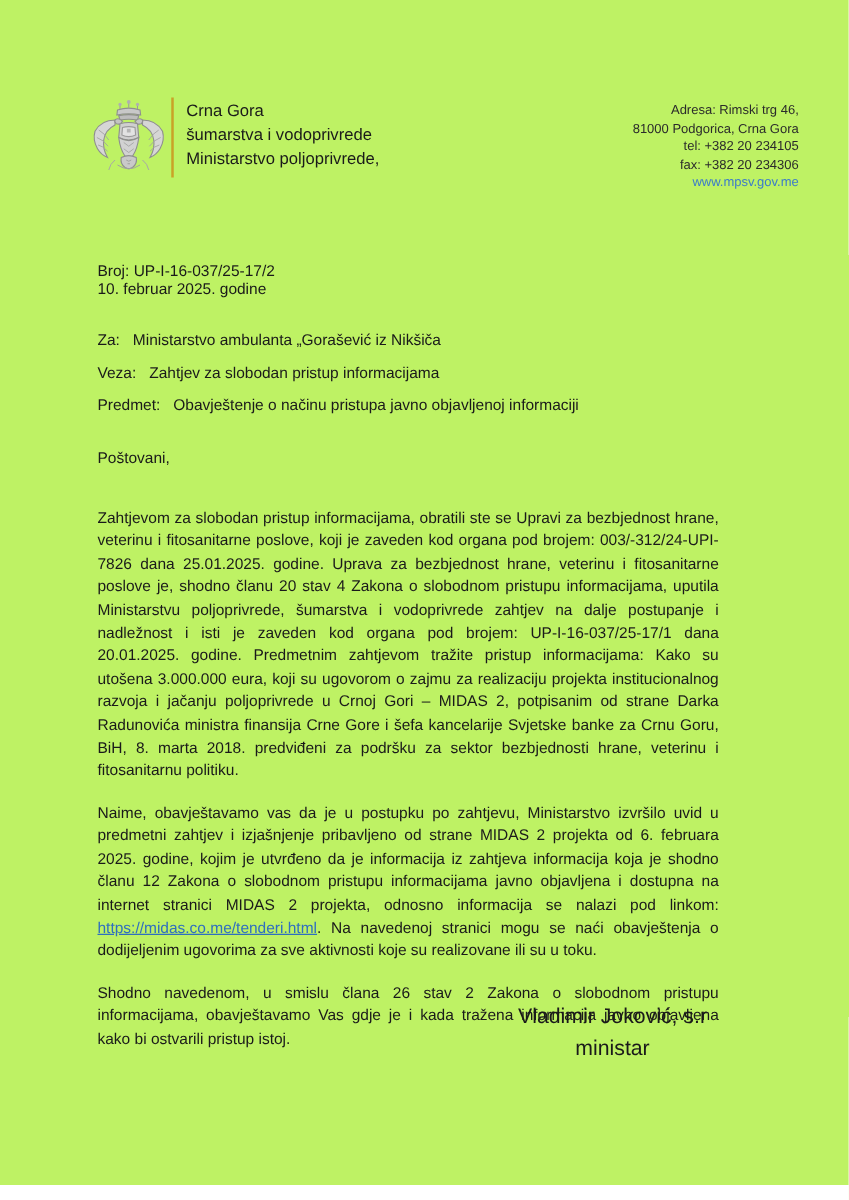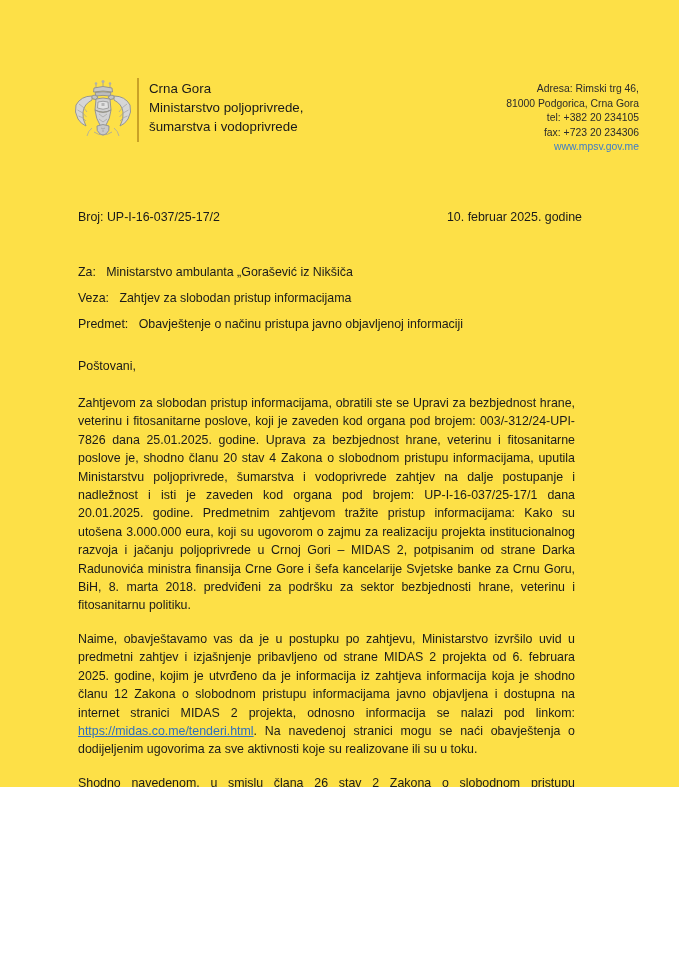--- a/index.html
+++ b/index.html
@@ -13,22 +13,22 @@
     position: relative;
     font-family: "Liberation Sans", sans-serif;
     color: #1a1a1a;
     -webkit-font-smoothing: antialiased;
   }
 
   .page {
     position: absolute;
     left: 0; top: 0;
     width: 679px;
-    height: 787px;
-    background: #fde047;
+    height: 948px;
+    background: #bef264;
     overflow: hidden;
   }
 
   
   .letterhead {
     position: absolute;
     left: 0;
     top: 72px;
     width: 679px;
     height: 92px;
@@ -89,20 +89,21 @@
   
   .ref-row {
     position: absolute;
     left: 78px;
     right: 78px;
     top: 210px;
     display: flex;
     justify-content: space-between;
     align-items: baseline;
     font-size: 12.4px;
+    flex-direction: column;
   }
   .ref-date { padding-right: 19px; text-align: center; }
 
   
   .addressee {
     position: absolute;
     left: 78px;
     right: 78px;
     top: 259px;
     font-size: 12.4px;
@@ -114,21 +115,21 @@
   
   .body-area {
     position: absolute;
     left: 78px;
     top: 357px;
     width: 497px;
     font-size: 12.4px;
   }
   .salutation {
     line-height: 18px;
-    margin-bottom: 19px;
+    margin-bottom: 30px;
   }
   .para {
     text-align: justify;
     line-height: 18.4px;
     margin-bottom: 15px;
     hyphens: none;
   }
   .para:last-child { margin-bottom: 4px; }
   .inline-link {
     color: #2f6fbf;
@@ -188,30 +189,30 @@
           <path d="M20 52 Q16 55 15 60 M42 52 Q46 55 47 60" stroke="#a8a8a8" stroke-width="0.8" fill="none"></path>
         </g>
       </svg>
     </div>
 
     <div class="gold-rule"></div>
 
     <div class="org-block">
       <div class="org-country">Crna Gora</div>
       <div class="org-ministry">
+        <div>šumarstva i vodoprivrede</div>
         <div>Ministarstvo poljoprivrede,</div>
-        <div>šumarstva i vodoprivrede</div>
       </div>
     </div>
 
     <div class="contact-block">
       <div class="line">Adresa: Rimski trg 46,</div>
       <div class="line">81000 Podgorica, Crna Gora</div>
       <div class="line">tel: +382 20 234105</div>
-      <div class="line">fax: +723 20 234306</div>
+      <div class="line">fax: +382 20 234306</div>
       <div class="weblink">www.mpsv.gov.me</div>
     </div>
   </div>
 
   <div class="ref-row">
     <div>Broj: UP-I-16-037/25-17/2</div>
     <div class="ref-date">10. februar 2025. godine</div>
   </div>
 
   <div class="addressee">

